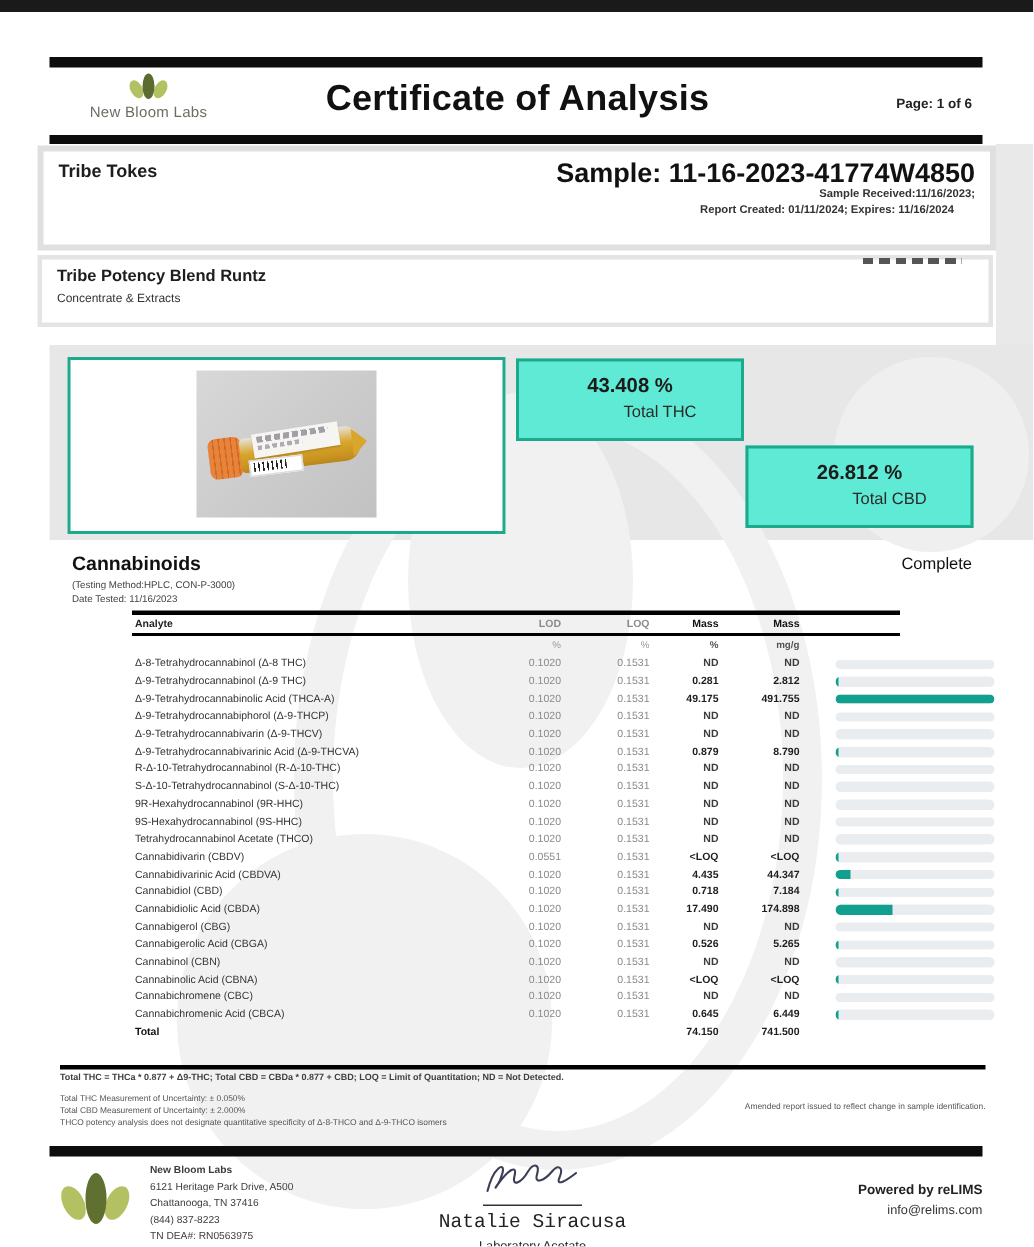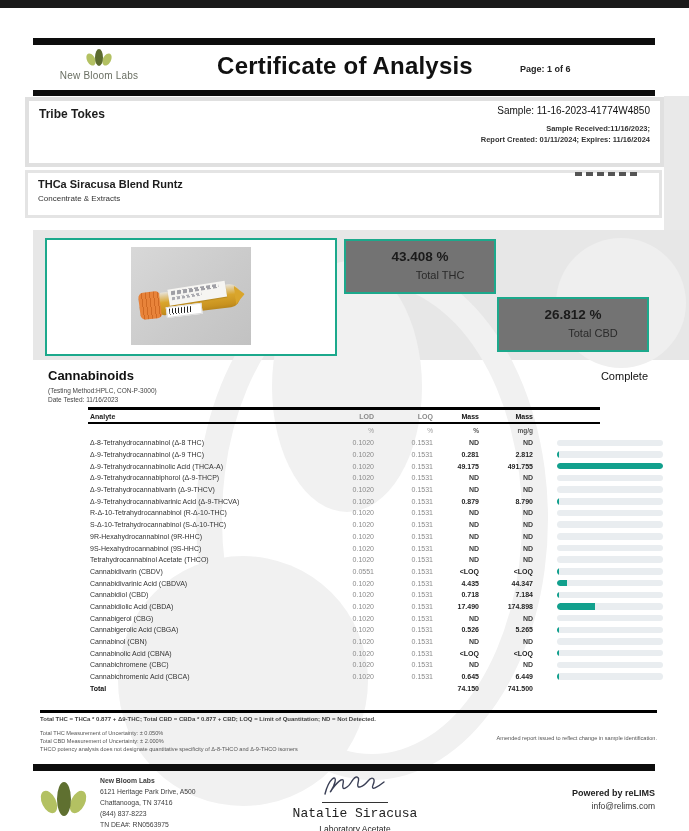--- a/index.html
+++ b/index.html
@@ -22,29 +22,29 @@
   
   .hbar-top{left:33px;top:38px;width:622px;height:7px;background:#0d0d0d;}
   .hbar-bot{left:33px;top:90px;width:622px;height:6px;background:#0d0d0d;}
   .brandblk{left:44px;top:48px;width:110px;text-align:center;}
   .logo{position:relative;width:26px;height:20px;margin:0 auto;}
   .logo .c{position:absolute;left:9px;top:1px;width:8px;height:17px;background:#5c6b2f;border-radius:50%;}
   .logo .l{position:absolute;left:1px;top:5px;width:8px;height:13px;background:#b3c162;border-radius:50% 50% 50% 50%;transform:rotate(-28deg);}
   .logo .r{position:absolute;left:17px;top:5px;width:8px;height:13px;background:#b3c162;border-radius:50%;transform:rotate(28deg);}
   .brandname{font-size:10px;color:#6a6f63;margin-top:2px;letter-spacing:.2px;}
   .coatitle{left:160px;top:52px;width:370px;text-align:center;font-size:24px;font-weight:600;color:#111;letter-spacing:.2px;}
-  .pagelabel{left:520px;top:64px;width:128px;text-align:left;font-size:9px;font-weight:700;color:#222;}
+  .pagelabel{left:520px;top:64px;width:128px;text-align:right;font-size:9px;font-weight:700;color:#222;}
 
   
   .clientbox{left:25px;top:97px;width:631px;height:62px;border:4px solid #e0e0e0;background:#fff;}
   .clientbox .in{position:relative;width:100%;height:100%;}
   .client-name{position:absolute;left:10px;top:6px;font-size:12px;font-weight:600;color:#1d1d1d;}
-  .sample-id{position:absolute;right:10px;top:4px;font-size:10px;font-weight:400;color:#111;}
+  .sample-id{position:absolute;right:10px;top:4px;font-size:18px;font-weight:700;color:#111;}
   .sample-recv{position:absolute;right:10px;top:23px;font-size:7.5px;font-weight:700;color:#333;}
-  .sample-created{position:absolute;right:10px;top:34px;font-size:7.5px;font-weight:700;color:#333;padding-left:32px;}
+  .sample-created{position:absolute;right:24px;top:34px;font-size:7.5px;font-weight:700;color:#333;padding-left:32px;}
 
   .productbox{left:25px;top:170px;width:631px;height:42px;border:3px solid #e4e4e4;background:#fff;}
   .product-name{position:absolute;left:10px;top:5px;font-size:11px;font-weight:700;color:#1d1d1d;}
   .product-cat{position:absolute;left:10px;top:21px;font-size:8px;color:#333;}
   .redaction{position:absolute;right:18px;top:-1px;width:66px;height:4px;
     background:repeating-linear-gradient(90deg,#555 0 7px,rgba(0,0,0,0) 7px 11px);}
 
   
   .potstrip{left:33px;top:230px;width:656px;height:130px;background:#e7e7e7;z-index:1;position:absolute;}
   .photobox{left:45px;top:238px;width:288px;height:114px;border:2px solid #1ca98c;background:#fff;}
@@ -61,21 +61,21 @@
     box-shadow:0 1px 1px rgba(0,0,0,.15);}
   .scribble{position:absolute;left:3px;top:2px;width:48px;height:4px;
     background:repeating-linear-gradient(90deg,#8a8a92 0 4px,transparent 4px 6px);opacity:.8;}
   .scribble2{position:absolute;left:3px;top:8px;width:30px;height:3px;
     background:repeating-linear-gradient(90deg,#9a9aa2 0 3px,transparent 3px 5px);opacity:.8;}
   .barcode{position:absolute;left:26px;top:19px;width:34px;height:9px;background:#fff;
     border:1px solid #ddd;}
   .barcode .bars{position:absolute;left:2px;top:1px;width:22px;height:6px;
     background:repeating-linear-gradient(90deg,#222 0 1px,#fff 1px 3px);}
 
-  .statbox{border:2px solid #1ca98c;background:#737373;text-align:center;position:absolute;width:148px;height:51px;}
+  .statbox{border:2px solid #1ca98c;background:#5eead4;text-align:center;position:absolute;width:148px;height:51px;}
   .statbox .v{font-size:13.5px;font-weight:800;color:#1b1b1b;margin-top:8px;}
   .statbox .l{font-size:11px;color:#2a2a2a;margin-top:5px;margin-left:40px;}
   .sb0{left:344px;top:239px;} .sb1{left:497px;top:239px;}
   .sb2{left:344px;top:297px;} .sb3{left:497px;top:297px;}
 
   
   .cann-title{left:48px;top:368px;font-size:13px;font-weight:800;color:#111;}
   .cann-status{left:500px;top:370px;width:148px;text-align:right;font-size:11px;color:#111;}
   .cann-method{left:48px;top:387px;font-size:6.5px;color:#444;}
   .cann-date{left:48px;top:396px;font-size:6.5px;color:#444;}
@@ -149,21 +149,21 @@
   <div class="z clientbox">
     <div class="in">
       <div class="client-name">Tribe Tokes</div>
       <div class="sample-id">Sample: 11-16-2023-41774W4850</div>
       <div class="sample-recv">Sample Received:11/16/2023;</div>
       <div class="sample-created">Report Created: 01/11/2024; Expires: 11/16/2024</div>
     </div>
   </div>
 
   <div class="z productbox">
-    <div class="product-name">THCa Siracusa Blend Runtz</div>
+    <div class="product-name">Tribe Potency Blend Runtz</div>
     <div class="product-cat">Concentrate &amp; Extracts</div>
     <div class="redaction"></div>
   </div>
 
   <div class="potstrip"></div>
   <div class="z photobox" style="position:absolute;">
     <div class="photo">
       <div class="tube">
         <div class="cap"></div>
         <div class="tubebody"></div>

